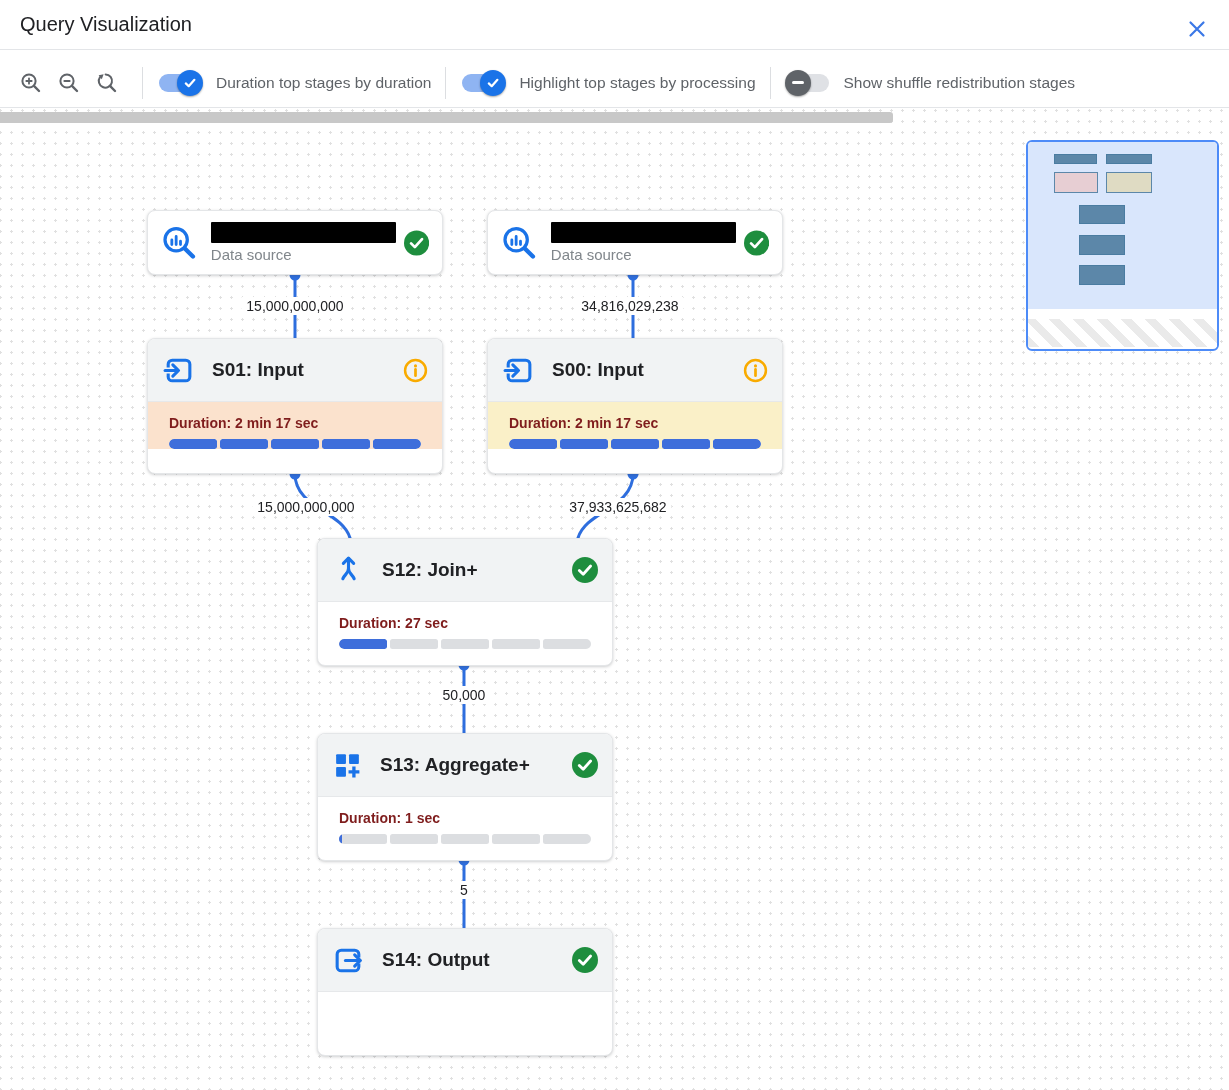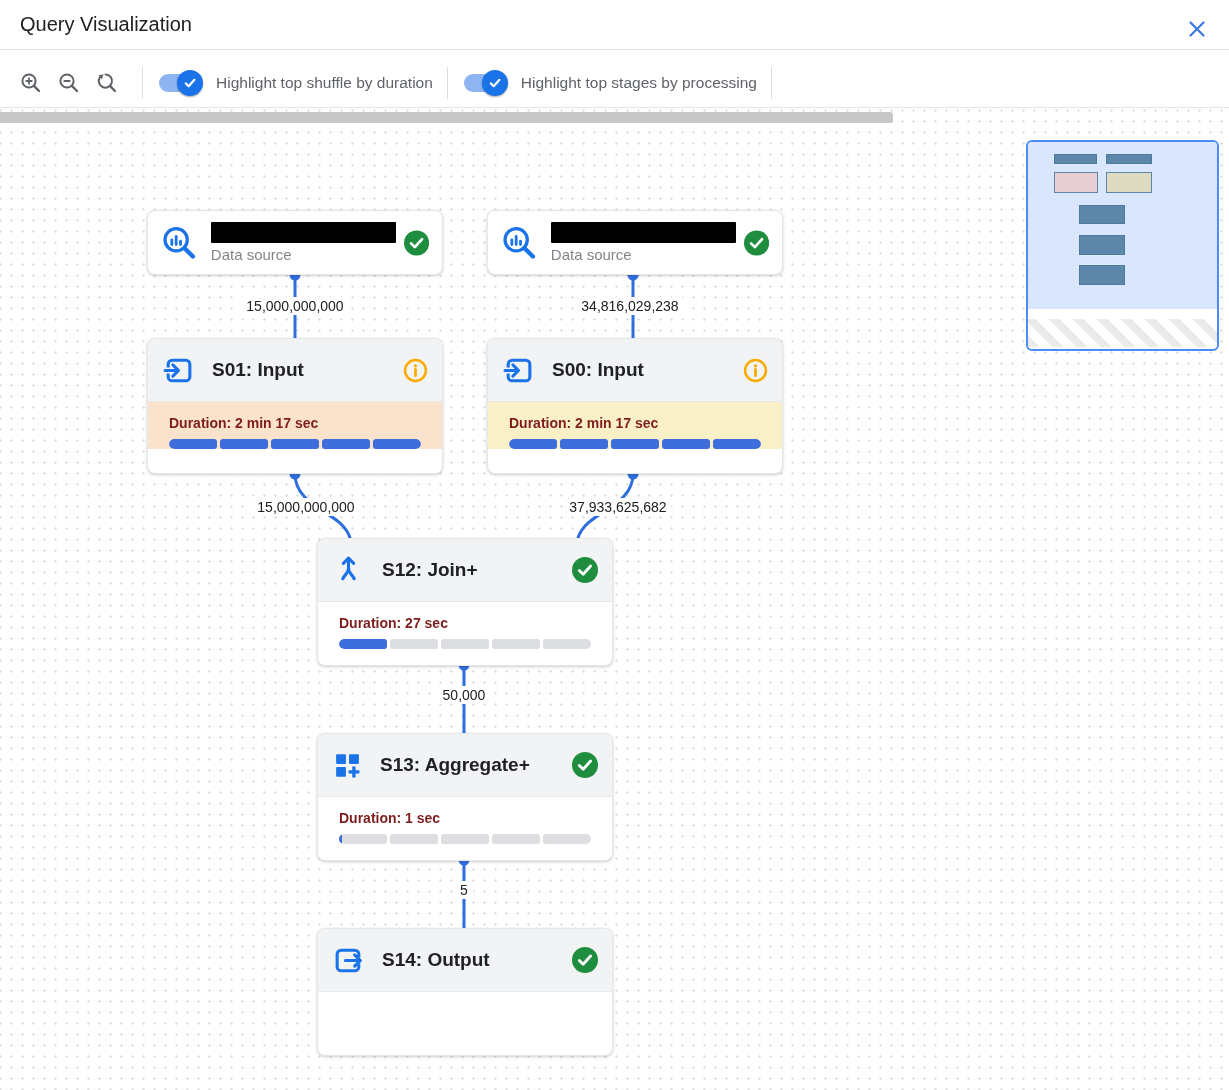--- a/index.html
+++ b/index.html
@@ -114,37 +114,46 @@
 
     <div class="toggle-group">
       <div class="toggle on">
         <div class="track"></div>
         <div class="thumb">
           <svg width="14" height="14" viewBox="0 0 14 14">
             <path d="M2.8 7.4 L5.7 10.2 L11.4 3.8" stroke="#fff" stroke-width="2.2" fill="none" stroke-linecap="round" stroke-linejoin="round"></path>
           </svg>
         </div>
       </div>
-      <span class="toggle-label">Highlight top shuffle by duration</span>
+      <span class="toggle-label">Duration top stages by duration</span>
     </div>
     <div class="tb-divider"></div>
 
     <div class="toggle-group">
       <div class="toggle on">
         <div class="track"></div>
         <div class="thumb">
           <svg width="14" height="14" viewBox="0 0 14 14">
             <path d="M2.8 7.4 L5.7 10.2 L11.4 3.8" stroke="#fff" stroke-width="2.2" fill="none" stroke-linecap="round" stroke-linejoin="round"></path>
           </svg>
         </div>
       </div>
       <span class="toggle-label">Highlight top stages by processing</span>
     </div>
     <div class="tb-divider"></div>
 
+    <div class="toggle-group">
+      <div class="toggle off">
+        <div class="track"></div>
+        <div class="thumb">
+          <div class="minus-glyph"></div>
+        </div>
+      </div>
+      <span class="toggle-label">Show shuffle redistribution stages</span>
+    </div>
   </div>
 
   <div class="canvas">
 
     <div class="hscroll"></div>
 
     <svg class="edges" width="1229" height="982" viewBox="0 0 1229 982">
       <g stroke="#2e6ede" stroke-width="3" fill="none" stroke-linecap="round">
         <path d="M295,167 V230"></path>
         <path d="M633,167 V230"></path>

